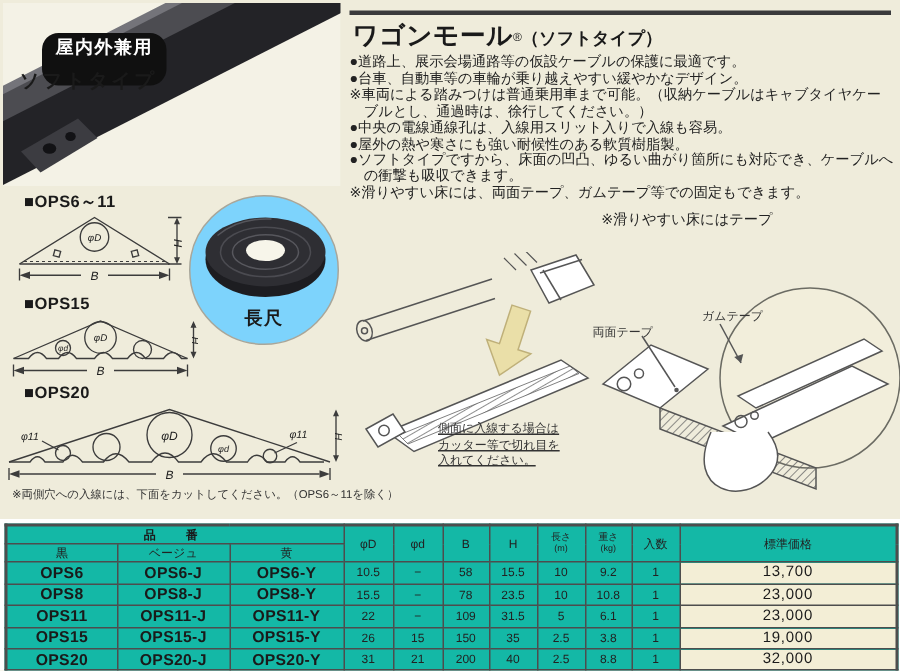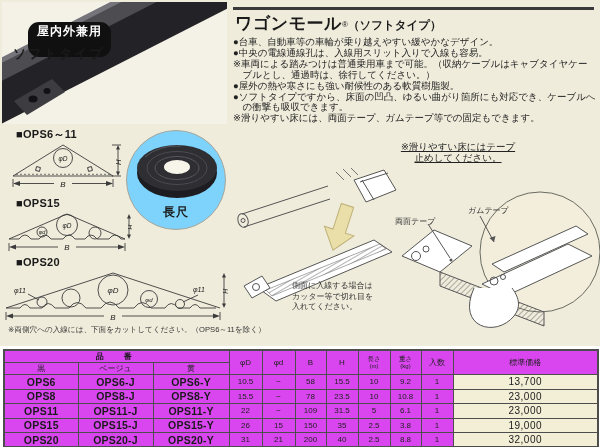--- a/index.html
+++ b/index.html
@@ -40,31 +40,31 @@
   #diagram-note { left:8px; top:325px; font-size:7.6px; color:#333; }
 
   
   #title-rule { left:233px; top:7px; width:361px; height:3px; background:#3a3a3c; }
   #title { left:235px; top:12px; white-space:nowrap; }
   #title .t-main { font-size:17px; font-weight:bold; letter-spacing:0.5px;font-family:Liberation Serif, serif; }
   #title .t-reg  { font-size:8px; vertical-align:2px; }
   #title .t-sub  { font-size:11.5px; font-weight:bold; }
   #bullets { left:233px; top:37px; width:364px; font-size:9.5px; line-height:10.9px; color:#222; }
   .bullet { padding-left:9.5px; text-indent:-9.5px; }
-  #slip-note { left:374px; top:141px; width:168px; text-align:center; font-size:9.5px; line-height:11px; color:#222;text-decoration:underline; }
+  #slip-note { left:374px; top:141px; width:168px; text-align:center; font-size:9.5px; line-height:11px; color:#222; }
   #mid-illust   { left:236px; top:168px; }
   #right-illust { left:396px; top:160px; }
-  #cut-note { left:292px; top:281px; font-size:8px; line-height:10.5px; color:#333; }
+  #cut-note { left:292px; top:281px; font-size:8px; line-height:10.5px; color:#333;text-decoration:underline; }
   #label-double-tape { left:395px; top:216px; font-size:8px; color:#333; }
   #label-gum-tape    { left:468px; top:205px; font-size:8px; color:#333; }
 
   
   #spec-table {
     left:3px; top:349px; width:594px;
-    border-collapse:collapse; table-layout:fixed; background:#d946ef;
+    border-collapse:collapse; table-layout:fixed; background:#14b8a6;
     border:2px solid #4d4d4d;
   }
   #spec-table td { border:1px solid #4d4d4d; text-align:center; vertical-align:middle; padding:0; overflow:hidden; }
   tr.hr1 td { height:10px; }
   tr.hr2 td { height:12px; }
   tr.dr  td { height:14.5px;margin-top:14px; }
   .h-itemno { font-size:8px; font-weight:bold; letter-spacing:6px; }
   .h-sub { font-size:8px; color:#222; }
   .h-dim { font-size:8px; color:#222; }
   .h-stack1 { font-size:6.5px; line-height:6.5px; }
@@ -176,31 +176,31 @@
 </div>
 
 <div class="abs" id="diagram-note">※両側穴への入線には、下面をカットしてください。（OPS6～11を除く）</div>
 
 <div class="abs" id="title-rule"></div>
 <div class="abs" id="title">
   <span class="t-main">ワゴンモール</span><span class="t-reg">®</span><span class="t-sub">（ソフトタイプ）</span>
 </div>
 
 <div class="abs" id="bullets">
+  <div class="bullet">●道路上、展示会場通路等の仮設ケーブルの保護に最適です。</div>
   <div class="bullet">●台車、自動車等の車輪が乗り越えやすい緩やかなデザイン。</div>
+  <div class="bullet">※車両による踏みつけは普通乗用車まで可能。（収納ケーブルはキャブタイヤケーブルとし、通過時は、徐行してください。）</div>
   <div class="bullet">●中央の電線通線孔は、入線用スリット入りで入線も容易。</div>
-  <div class="bullet">※車両による踏みつけは普通乗用車まで可能。（収納ケーブルはキャブタイヤケーブルとし、通過時は、徐行してください。）</div>
   <div class="bullet">●屋外の熱や寒さにも強い耐候性のある軟質樹脂製。</div>
   <div class="bullet">●ソフトタイプですから、床面の凹凸、ゆるい曲がり箇所にも対応でき、ケーブルへの衝撃も吸収できます。</div>
   <div class="bullet">※滑りやすい床には、両面テープ、ガムテープ等での固定もできます。</div>
 </div>
 
 <div class="abs" id="slip-note">
   <div>※滑りやすい床にはテープ</div>
-  <div>止めしてください。</div>
 </div>
 
 <svg class="abs" id="mid-illust" width="170" height="168" viewBox="0 0 170 168">
   <defs>
     <pattern id="hA" width="4" height="4" patternUnits="userSpaceOnUse" patternTransform="rotate(60)">
       <line x1="0" y1="0" x2="0" y2="4" stroke="#666" stroke-width="1"></line>
     </pattern>
   </defs>
   <g fill="none" stroke="#555" stroke-width="1">
     <line x1="6" y1="46" x2="92" y2="18"></line>

